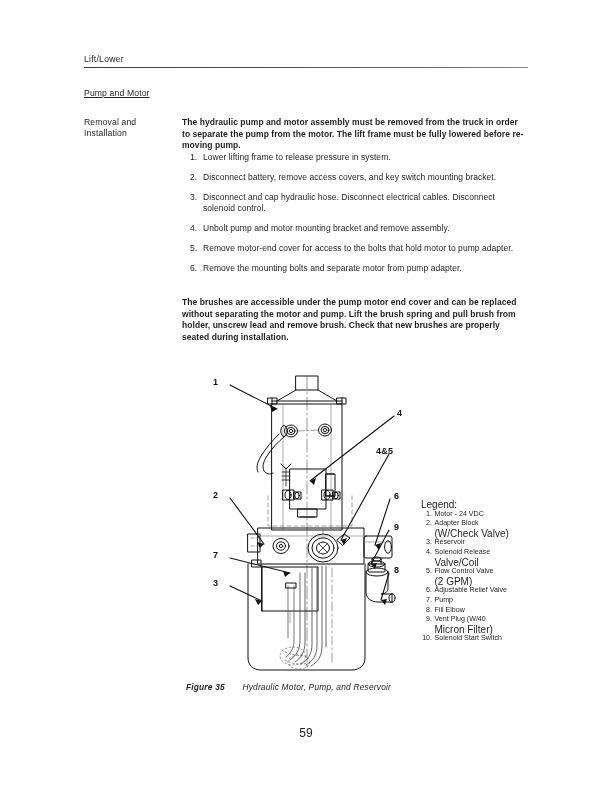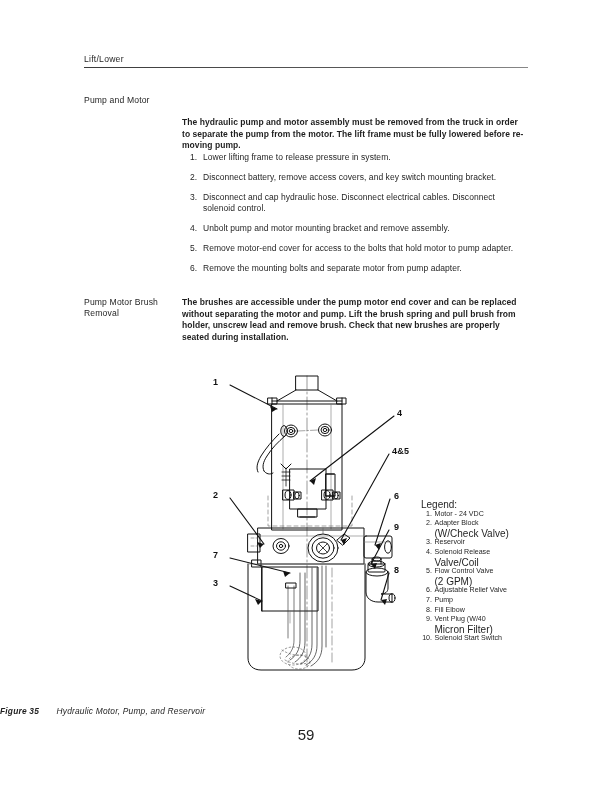--- a/index.html
+++ b/index.html
@@ -63,46 +63,50 @@
   .legend-title { font-size:10px; color:#1f1f1f; line-height:9.6px; }
   .legend-list { margin:0; padding:0; list-style:none; }
   .legend-item {
     display:flex; font-size:7.1px; line-height:9.6px; color:#1f1f1f;
   }
   .legend-idx { width:11px; flex:0 0 11px; text-align:right; padding-right:2.5px; }
   .legend-txt { flex:1; }
   .legend-cont { padding-left:13.5px; font-size:10px; line-height:9.6px; color:#1f1f1f; }
 
   
-  .caption { position:absolute; left:0; top:700px; width:577px; }
+  .caption { position:absolute; left:0; top:676px; width:577px; text-align:center; }
   .cap-num {
     font-size:8.4px; font-style:italic; font-weight:bold;
     color:#1f1f1f; letter-spacing:.2px;
   }
   .cap-txt {
     font-size:8.4px; font-style:italic; color:#1f1f1f;
     letter-spacing:.2px; margin-left:13px;
   }
   .folio {
     position:absolute; left:0; top:726px; width:612px;
-    text-align:center; font-size:15px; color:#1f1f1f;
+    text-align:center; font-size:12px; color:#1f1f1f;
   }
 </style>
 </head>
 <body>
 
 <div class="page">
 
   <div class="header">
     <div class="header-title">Lift/Lower</div>
     <div class="header-rule"></div>
   </div>
 
-  <div class="margin-label" style="top:95px;">Pump and Motor</div>
-
+  <div class="margin-label" style="top:88px;text-decoration:underline;">Pump and Motor</div>
+
+  <div class="margin-label" style="top:117px;">
+    <div>Removal and</div>
+    <div>Installation</div>
+  </div>
 
   <div class="body-col" style="top:117px;">
     <div class="para">The hydraulic pump and motor assembly must be removed from the truck in order to separate the pump from the motor. The lift frame must be fully lowered before re-moving pump.</div>
   </div>
 
   <div class="steps">
     <div class="step">
       <div class="step-num">1.</div>
       <div class="step-text">Lower lifting frame to release pressure in system.</div>
     </div>
@@ -121,24 +125,20 @@
     <div class="step">
       <div class="step-num">5.</div>
       <div class="step-text">Remove motor-end cover for access to the bolts that hold motor to pump adapter.</div>
     </div>
     <div class="step">
       <div class="step-num">6.</div>
       <div class="step-text">Remove the mounting bolts and separate motor from pump adapter.</div>
     </div>
   </div>
 
-  <div class="margin-label" style="top:297px;">
-    <div>Pump Motor Brush</div>
-    <div>Removal</div>
-  </div>
 
   <div class="body-col" style="top:297px;">
     <div class="para">The brushes are accessible under the pump motor end cover and can be replaced without separating the motor and pump. Lift the brush spring and pull brush from holder, unscrew lead and remove brush. Check that new brushes are properly seated during installation.</div>
   </div>
 
   <div class="figure">
     <svg width="612" height="320" viewBox="0 0 612 320">
       <g fill="none" stroke="#111" stroke-width="1" stroke-linejoin="round" stroke-linecap="round">
 
         <line x1="307" y1="8" x2="307" y2="300" stroke="#555" stroke-width="0.6" stroke-dasharray="13 3 2 3"></line>
@@ -275,21 +275,21 @@
           <polygon points="381,232 387,231 385,237"></polygon>
         </g>
       </g>
     </svg>
 
     <div class="callout" style="left:213px; top:9px;">1</div>
     <div class="callout" style="left:213px; top:122px;">2</div>
     <div class="callout" style="left:213px; top:210px;">3</div>
     <div class="callout" style="left:213px; top:182px;">7</div>
     <div class="callout" style="left:397px; top:40px;">4</div>
-    <div class="callout" style="left:392px; top:78px;">4&amp;5</div>
+    <div class="callout" style="left:376px; top:78px;">4&amp;5</div>
     <div class="callout" style="left:394px; top:123px;">6</div>
     <div class="callout" style="left:394px; top:154px;">9</div>
     <div class="callout" style="left:394px; top:197px;">8</div>
   </div>
 
   <div class="legend">
     <div class="legend-title">Legend:</div>
     <ul class="legend-list">
       <li>
         <div class="legend-item">

